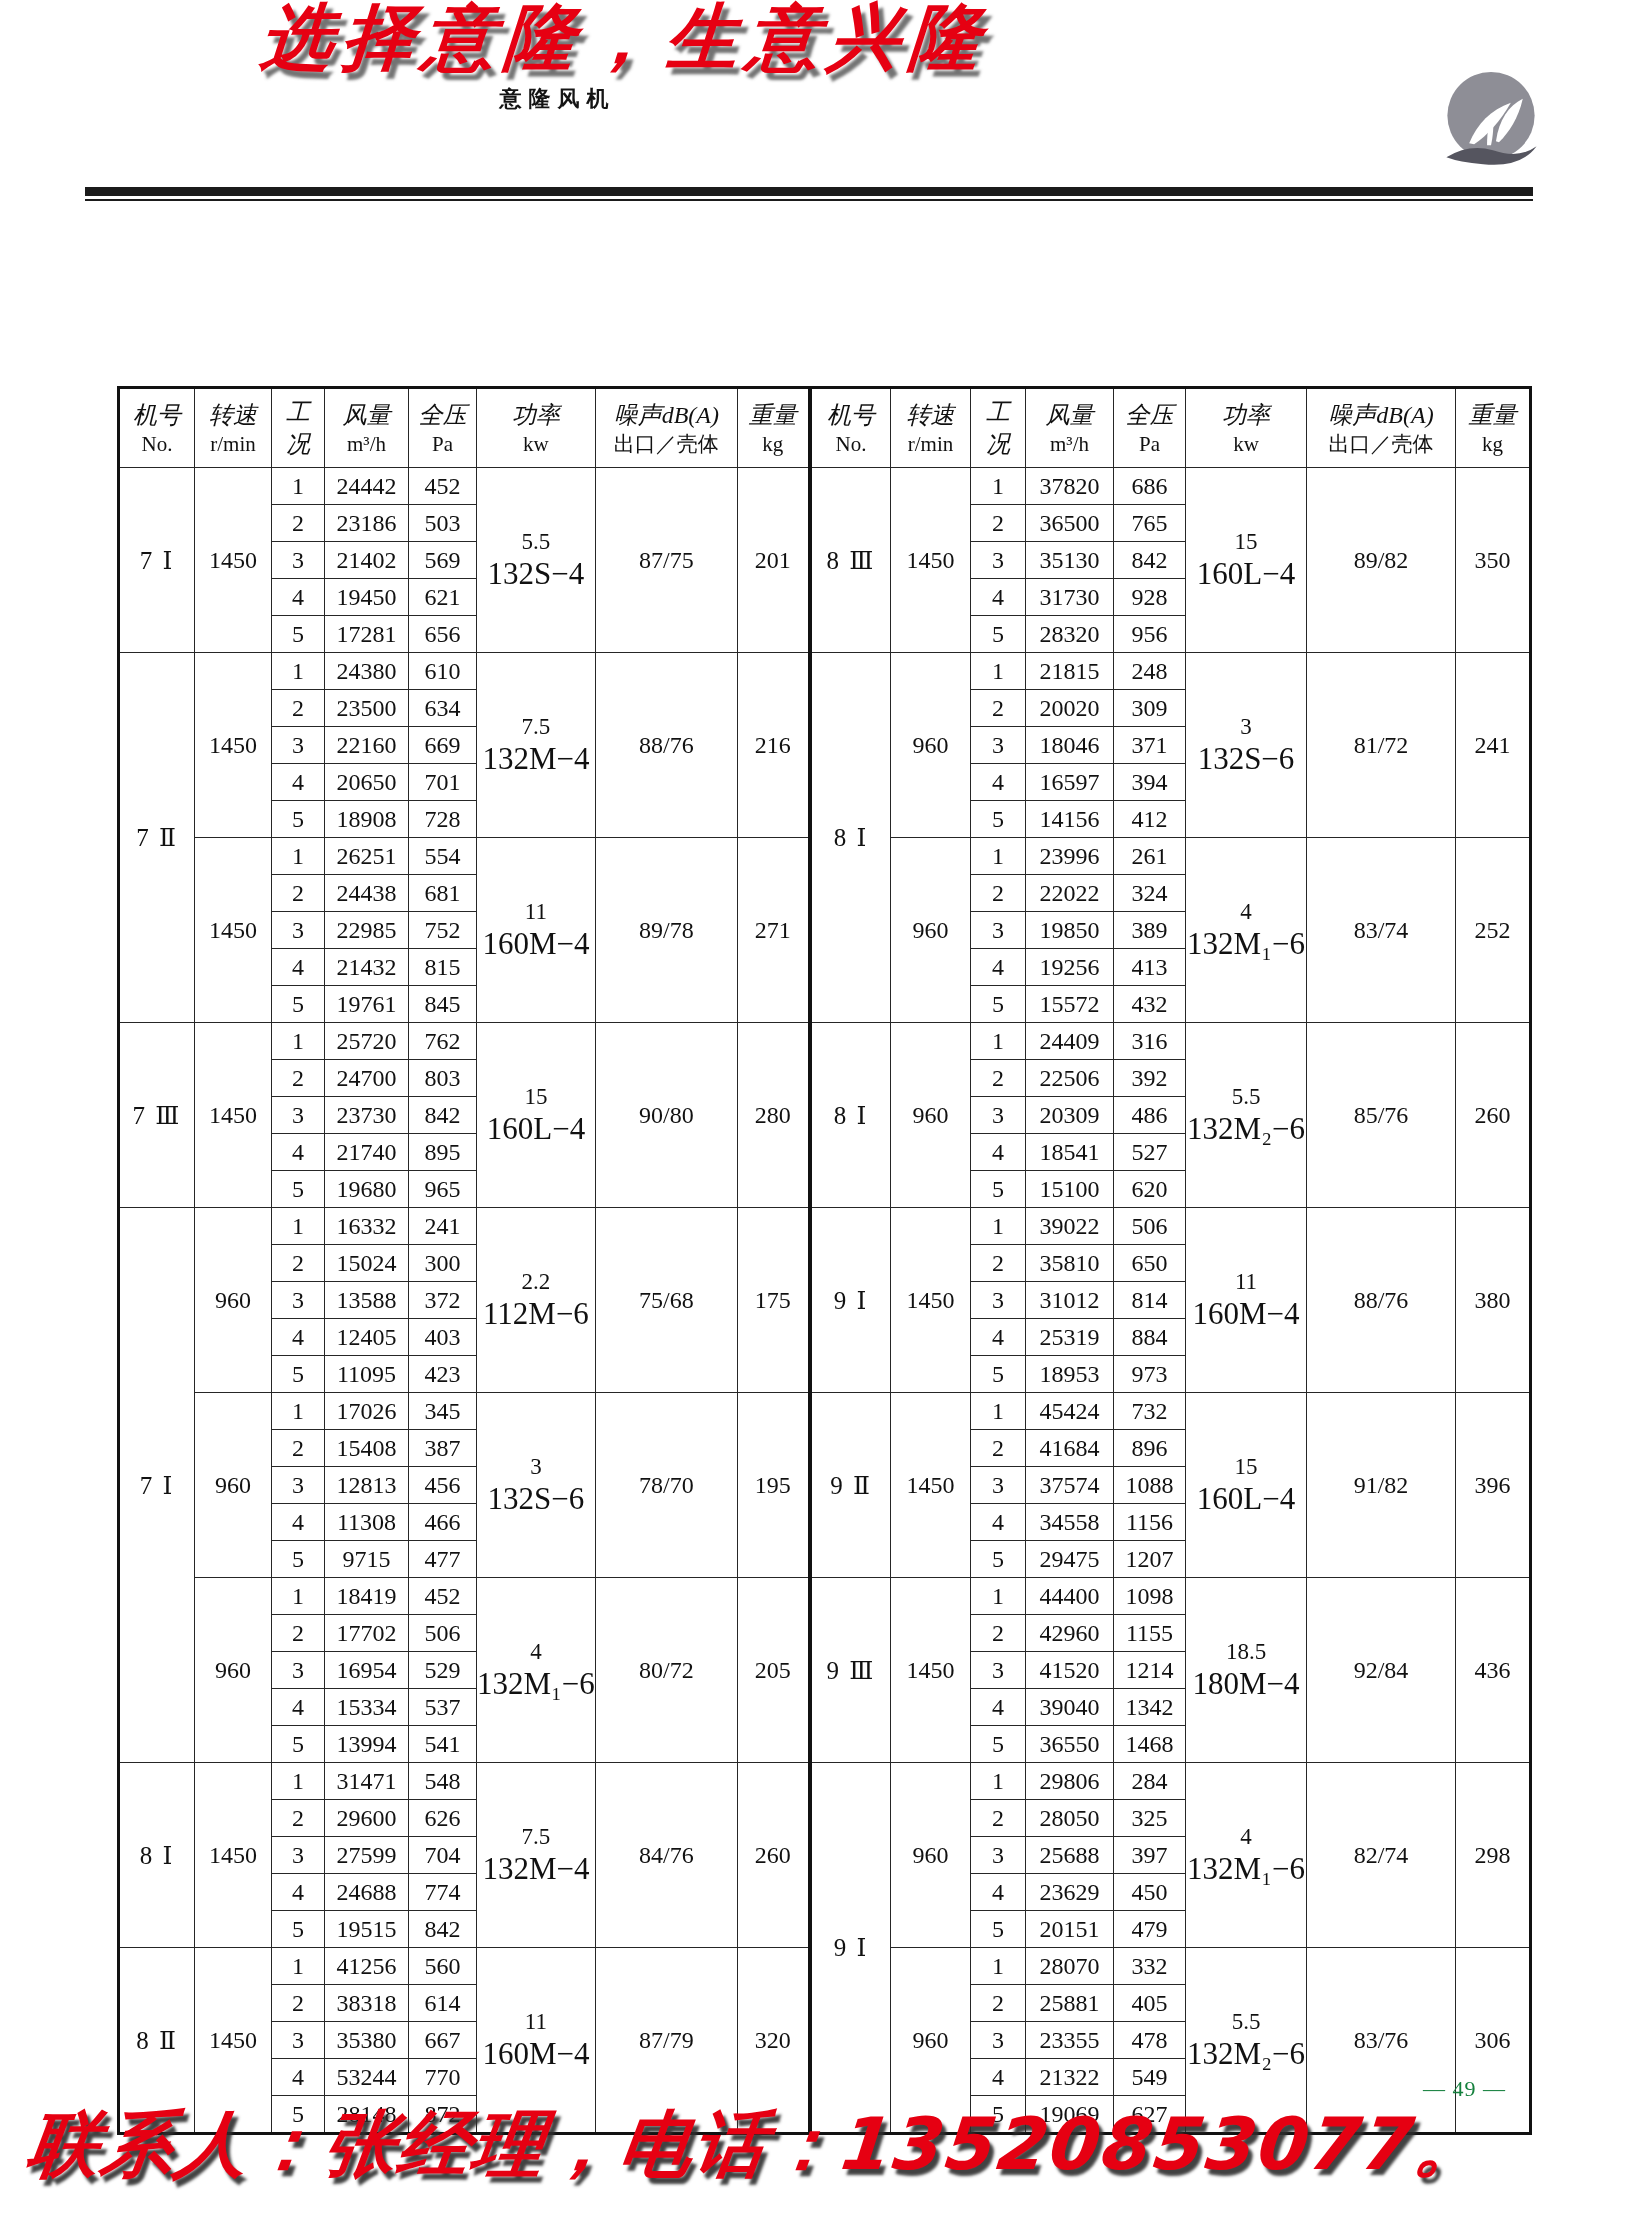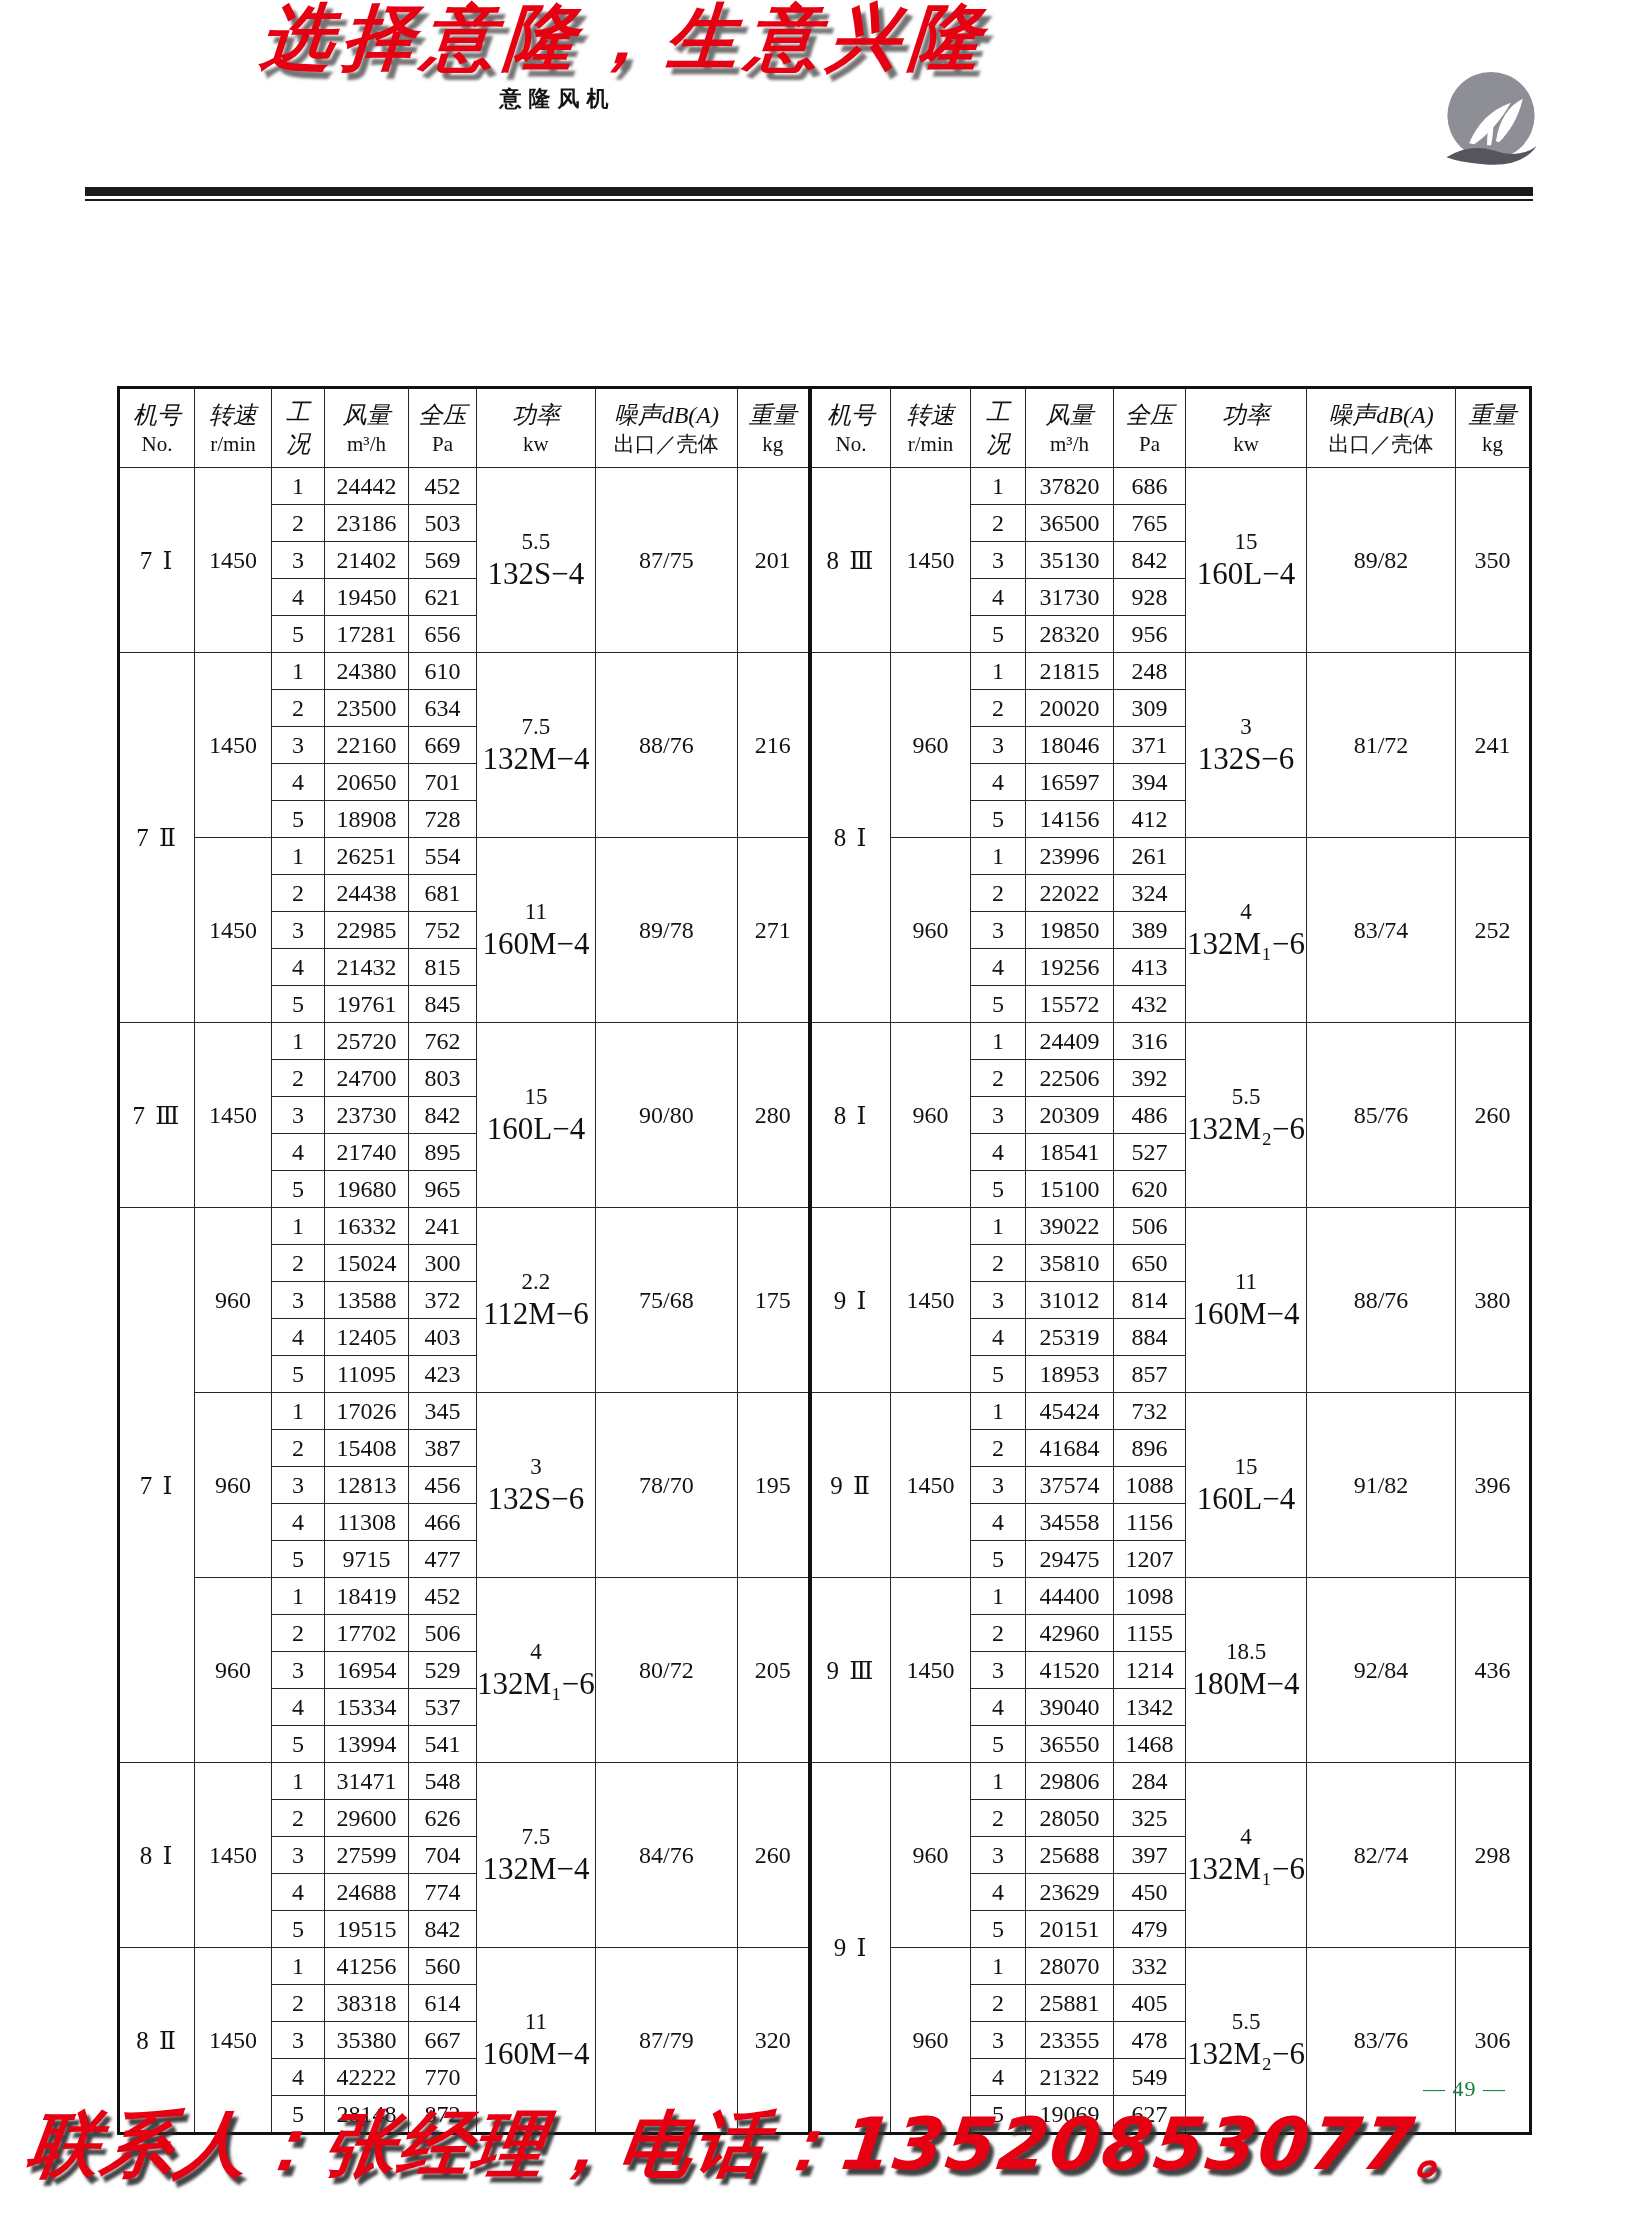--- a/index.html
+++ b/index.html
@@ -397,21 +397,21 @@
             <td>38318</td>
             <td>614</td>
           </tr>
           <tr>
             <td>3</td>
             <td>35380</td>
             <td>667</td>
           </tr>
           <tr>
             <td>4</td>
-            <td>42222</td>
+            <td>53244</td>
             <td>770</td>
           </tr>
           <tr>
             <td>5</td>
             <td>28148</td>
             <td>872</td>
           </tr>
         </tbody>
       </table>
     </div>
@@ -619,21 +619,21 @@
             <td>814</td>
           </tr>
           <tr>
             <td>4</td>
             <td>25319</td>
             <td>884</td>
           </tr>
           <tr>
             <td>5</td>
             <td>18953</td>
-            <td>857</td>
+            <td>973</td>
           </tr>
           <tr>
             <td class="machine-cell" rowspan="5">9 Ⅱ</td>
             <td rowspan="5">1450</td>
             <td>1</td>
             <td>45424</td>
             <td>732</td>
             <td rowspan="5">
               <div class="power-val">15</div>
               <div class="model-val">160L−4</div>

